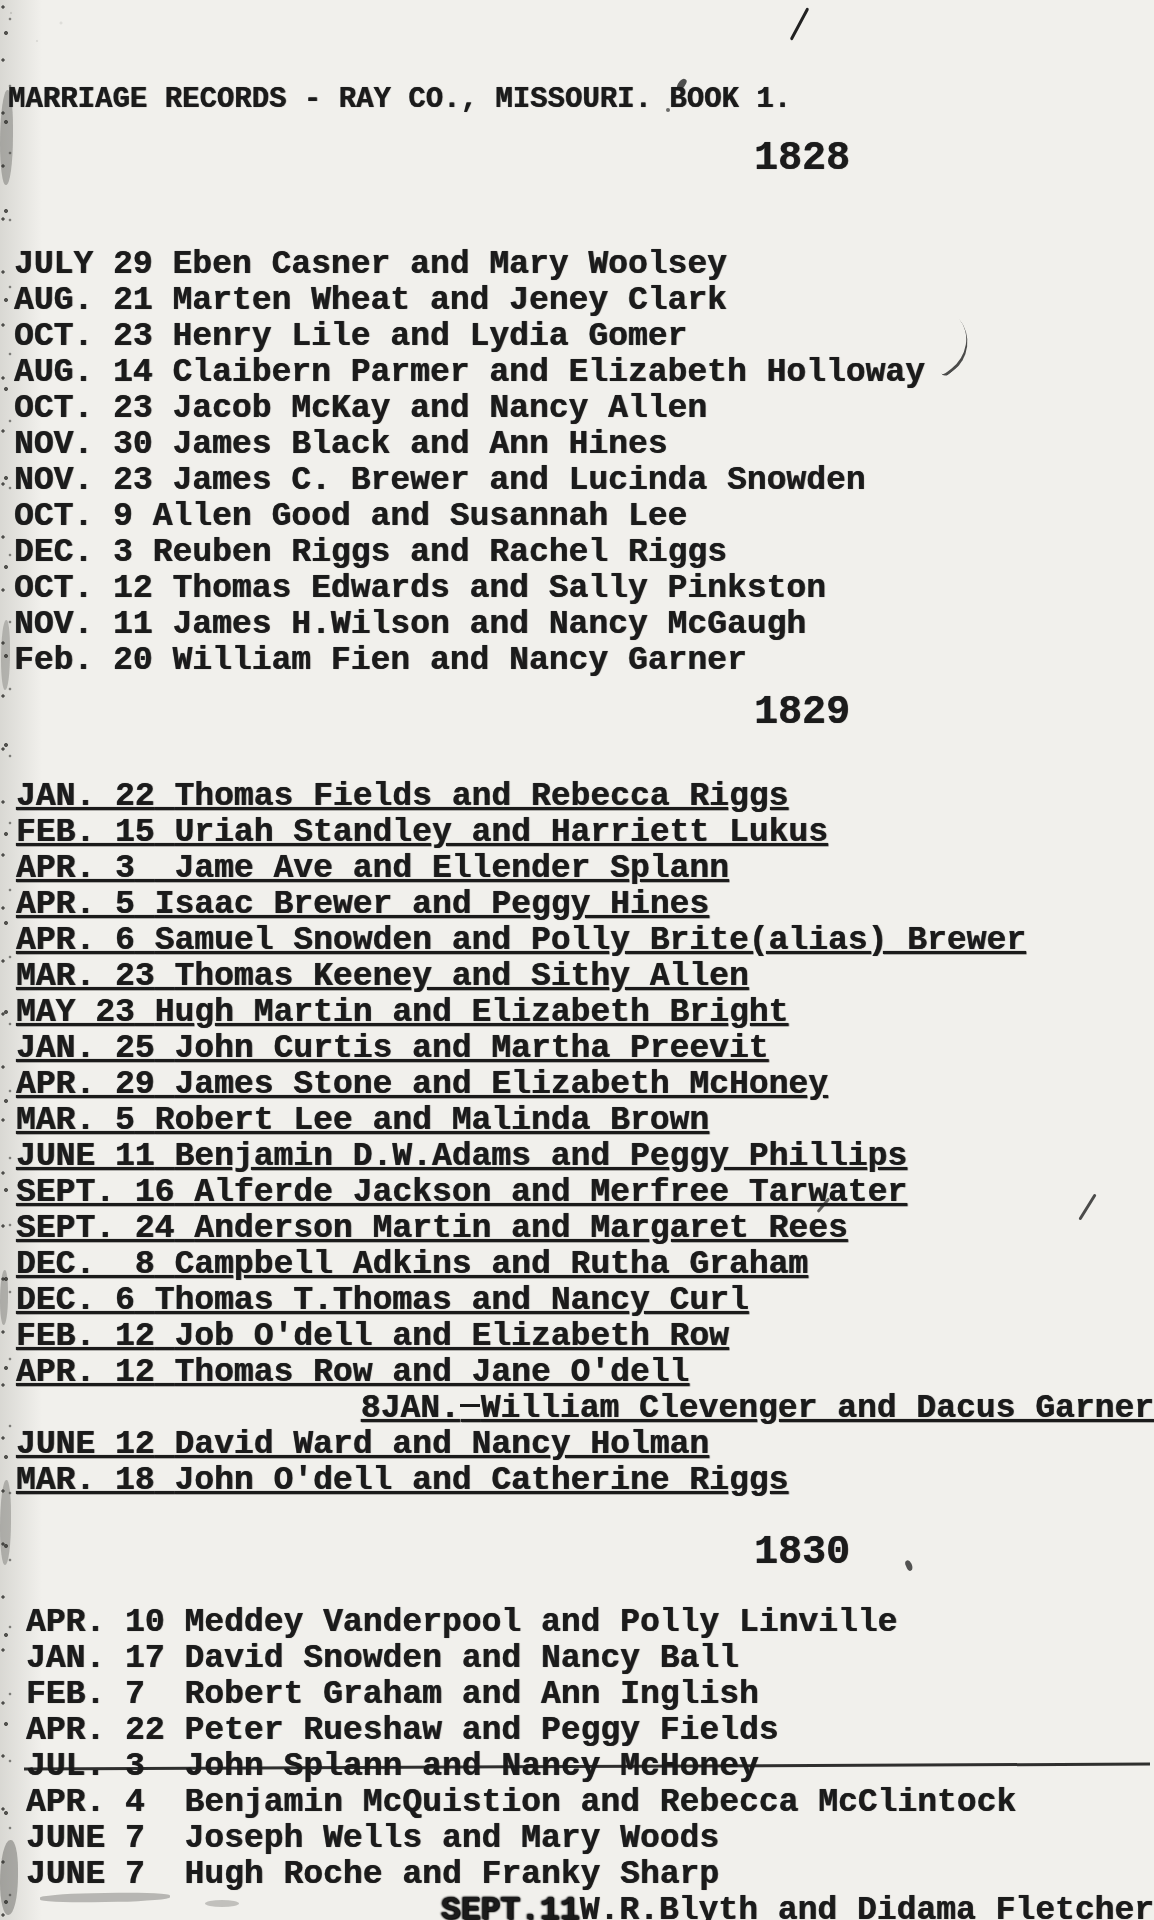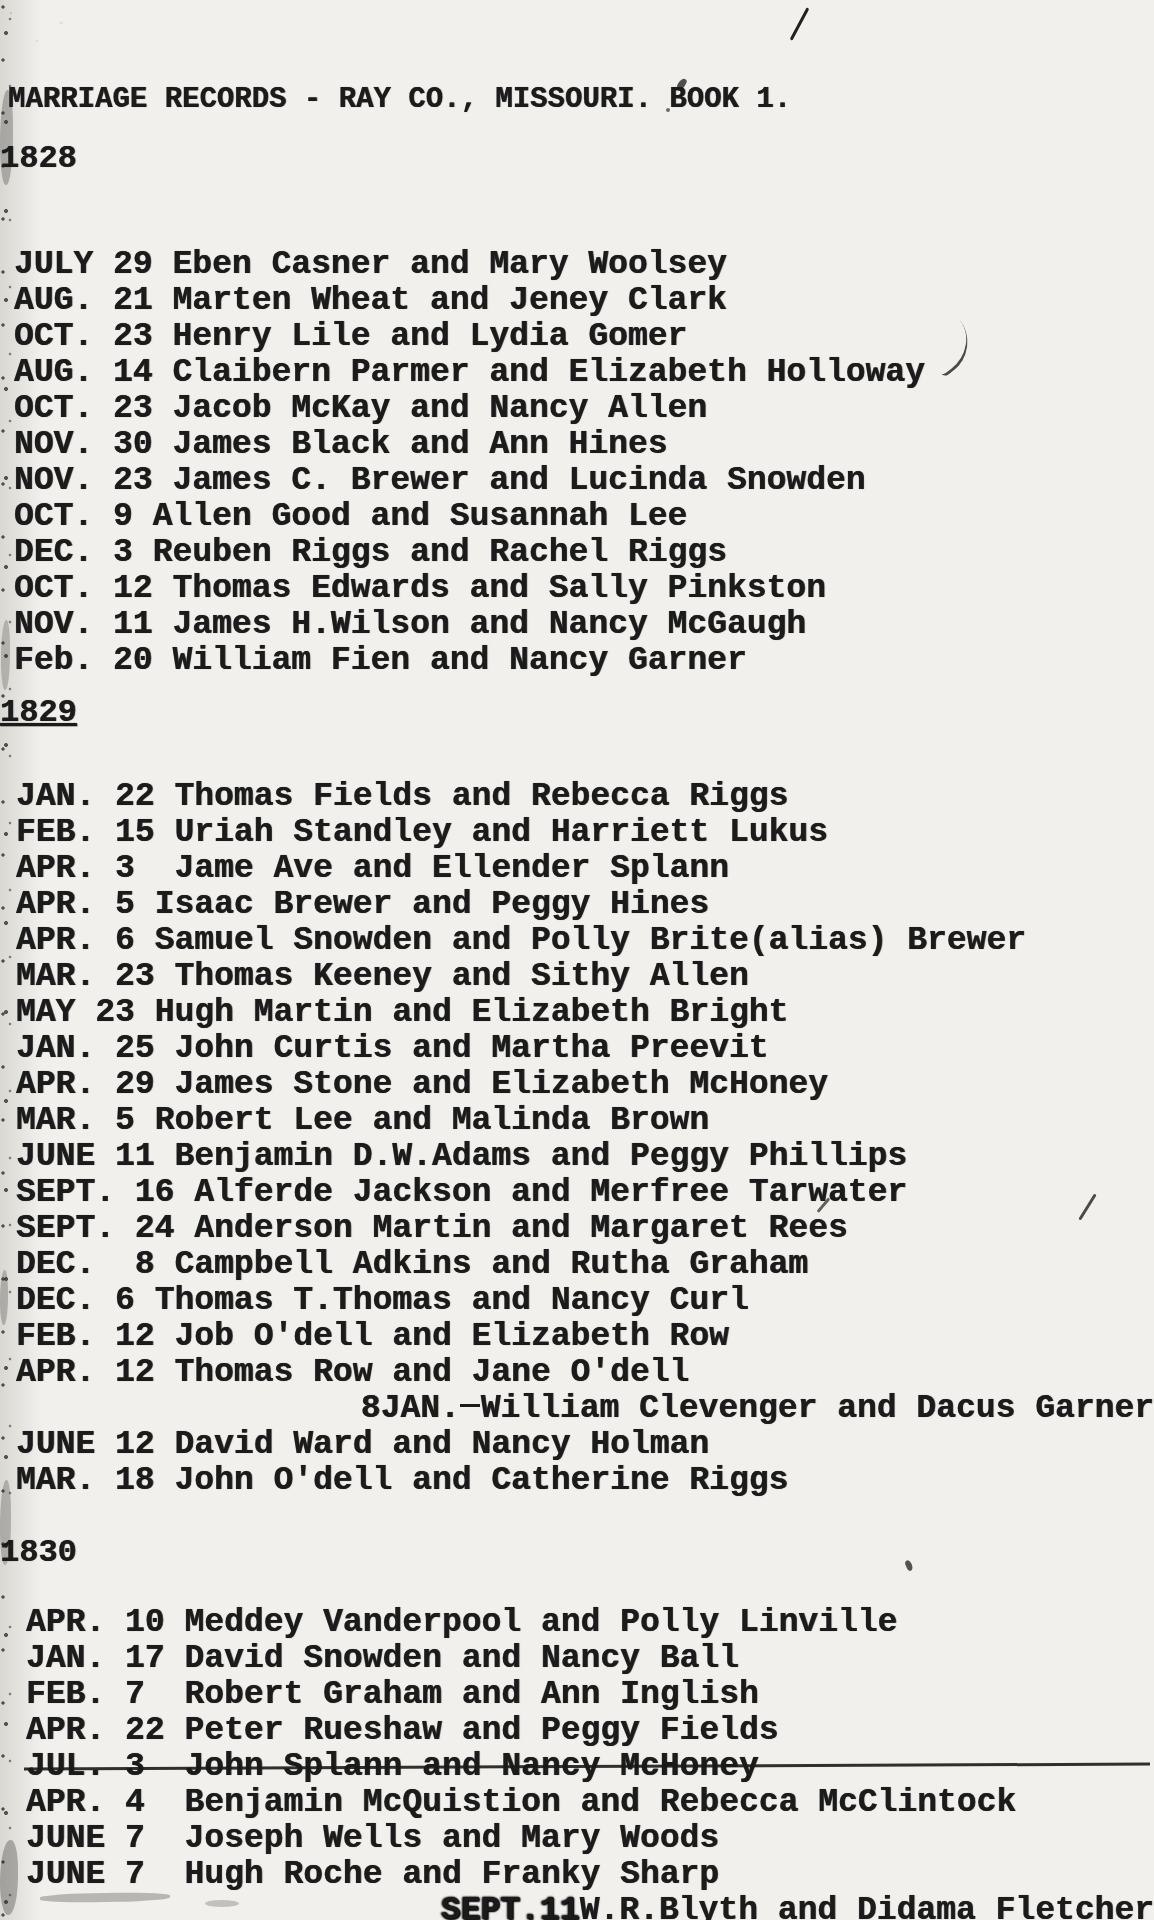--- a/index.html
+++ b/index.html
@@ -12,27 +12,27 @@
       radial-gradient(circle at 61px 23px, rgba(60,60,55,.10) 1.2px, transparent 1.8px),
       linear-gradient(90deg, rgba(120,120,112,.20), rgba(120,120,112,0) 42px);
     font-family:"Liberation Mono","DejaVu Sans Mono",monospace;
     font-weight:700;color:#1b1b1b;
   }
   .ink{
     text-shadow:0.6px 0.4px 0.7px rgba(15,15,15,.75), -0.3px -0.2px 0.5px rgba(45,45,45,.45);
   }
   .page{padding-top:38px;position:relative;z-index:2;margin-top:45px;}
   .title{margin:0 0 0 8px;font-size:29px;line-height:34px;font-weight:700;}
-  .year{width:850px;text-align:left;font-size:32px;line-height:36px;margin:0;font-weight:700;}
+  .year{width:850px;text-align:right;font-size:40px;line-height:36px;margin:0;font-weight:700;}
   .year-1828{margin-top:24px;}
-  .year-1829{margin-top:16px;text-decoration:underline;}
+  .year-1829{margin-top:16px;}
   .year-1830{margin-top:36px;}
   .rows{font-size:33px;line-height:36px;white-space:pre;}
   .rows-0{margin-top:70px;margin-left:14px;}
-  .rows-1{margin-top:48px;margin-left:16px;}
+  .rows-1{margin-top:48px;margin-left:16px;text-decoration:underline;}
   .rows-2{margin-top:34px;margin-left:26px;}
   .row{position:relative;height:36px;}
   .row.outdent{margin-left:-16px;text-align:right;}
   .row.struck::after{
     content:"";position:absolute;left:-2px;top:16px;width:1126px;height:2.5px;
     background:#191919;transform:rotate(-0.25deg);opacity:.9;
   }
   .row.dashdate .date::after{
     content:"";display:inline-block;width:20px;height:3px;background:#1b1b1b;
     vertical-align:middle;margin:0 -19px 6px 0;

